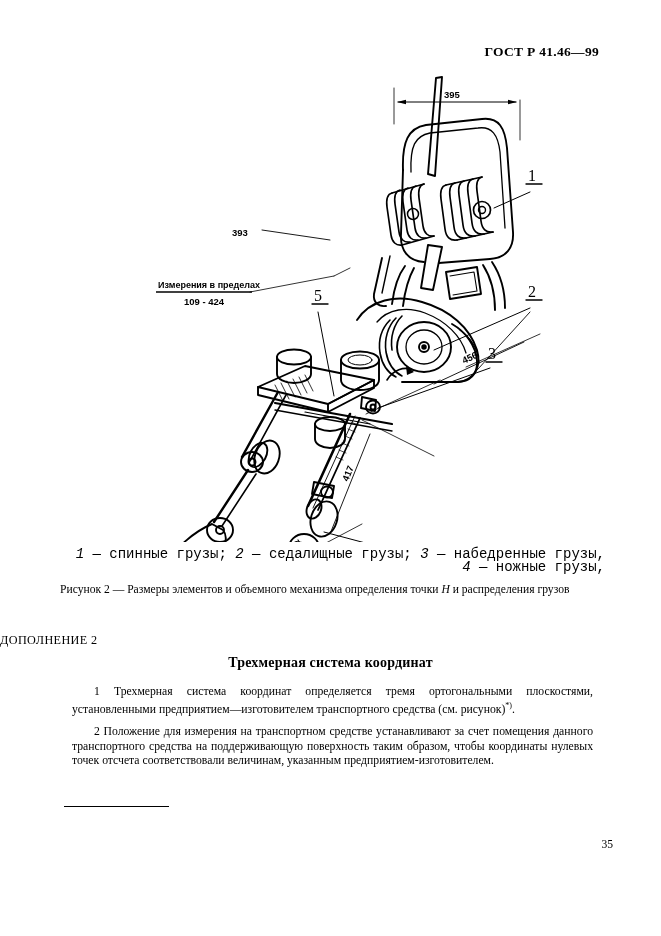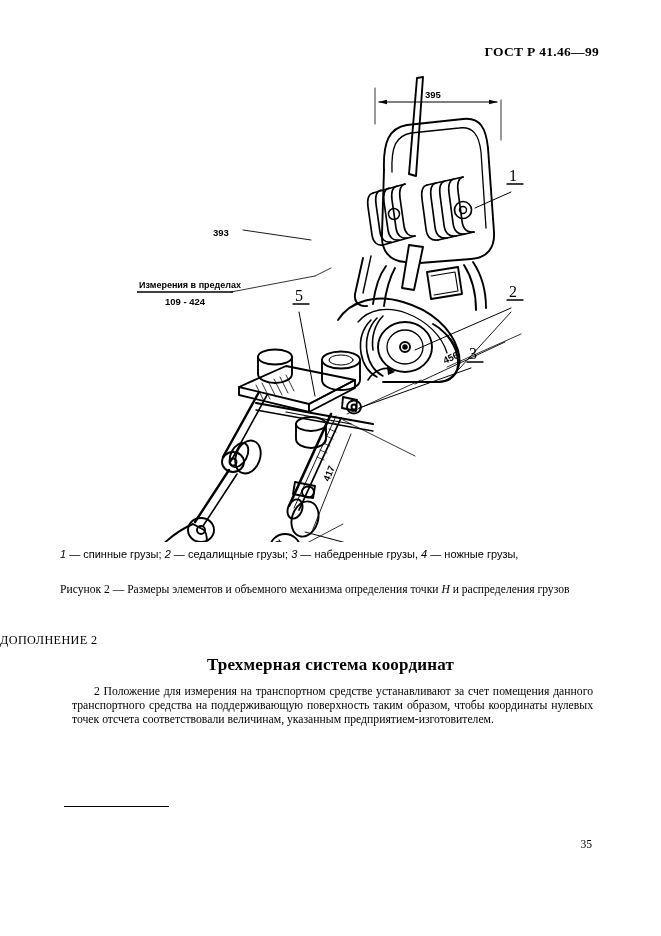--- a/index.html
+++ b/index.html
@@ -32,37 +32,37 @@
     font-family: "Liberation Serif", serif;
     font-size: 13.5px;
     font-weight: bold;
     letter-spacing: 0.3px;
     white-space: nowrap;
   }
 
   
   .figure-area {
     position: absolute;
-    left: 43px;
+    left: 62px;
     top: 62px;
     width: 545px;
     height: 480px;
   }
   .figure-svg { display: block; }
 
   
   .legend {
     position: absolute;
     left: 60px;
     top: 548px;
     width: 545px;
-    text-align: left;
-    font-size: 11px;
+    text-align: right;
+    font-size: 14px;
     line-height: 12.5px;
-    font-family: Liberation Sans, sans-serif;
+    font-family: Liberation Mono, monospace;
   }
   .legend i { font-style: italic; }
 
   
   .caption {
     position: absolute;
     left: 60px;
     top: 583px;
     width: 545px;
     text-align: left;
@@ -80,21 +80,21 @@
     width: 661px;
     font-size: 12.2px;
     letter-spacing: 0.4px;
   }
   .sect-title {
     position: absolute;
     left: 0;
     top: 655px;
     width: 661px;
     text-align: center;
-    font-size: 17px;
+    font-size: 14px;
     font-weight: bold;
     letter-spacing: 0.2px;
   }
 
   
   .body-text {
     position: absolute;
     left: 72px;
     top: 685px;
     width: 521px;
@@ -124,21 +124,21 @@
     left: 88px;
     top: 812px;
     width: 500px;
     font-size: 10.6px;
     line-height: 13px;
   }
 
   
   .page-number {
     position: absolute;
-    right: 69px;
+    right: 48px;
     top: 838px;
     font-size: 11.6px;
     text-align: center;
   }
 
   
 </style>
 </head>
 <body>
 
@@ -361,20 +361,21 @@
     <div><i>1</i><span> — спинные грузы; </span><i>2</i><span> — седалищные грузы; </span><i>3</i><span> — набедренные грузы, </span><i>4</i><span> — ножные грузы,</span></div>
   </div>
 
   <div class="caption"><span>Рисунок 2 — Размеры элементов и объемного механизма определения точки </span><i>H</i><span> и распределения грузов</span></div>
 
   <div class="supp-title">ДОПОЛНЕНИЕ 2</div>
 
   <div class="sect-title">Трехмерная система координат</div>
 
   <div class="body-text">
+    <p><span>1 Трехмерная система координат определяется тремя ортогональными плоскостями, установленными предприятием—изготовителем транспортного средства (см. рисунок)</span><sup>*)</sup><span>.</span></p>
     <p>2 Положение для измерения на транспортном средстве устанавливают за счет помещения данного транспортного средства на поддерживающую поверхность таким образом, чтобы координаты нулевых точек отсчета соответствовали величинам, указанным предприятием-изготовителем.</p>
   </div>
 
   <div class="footnote-rule"></div>
 
   <div class="page-number">35</div>
 
 </div>
 
 </body></html>

